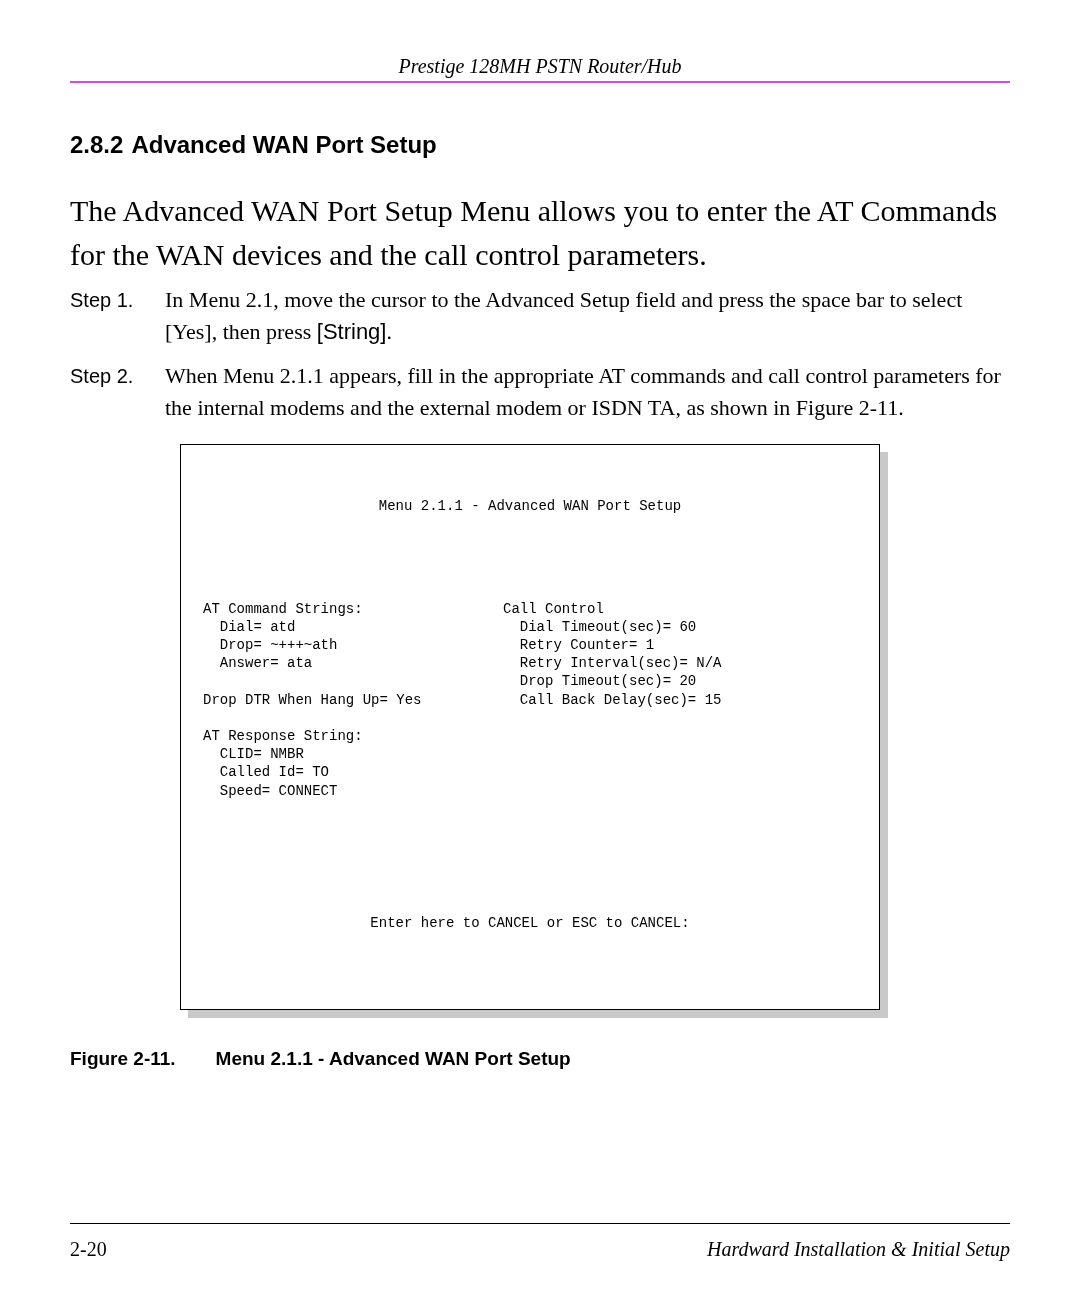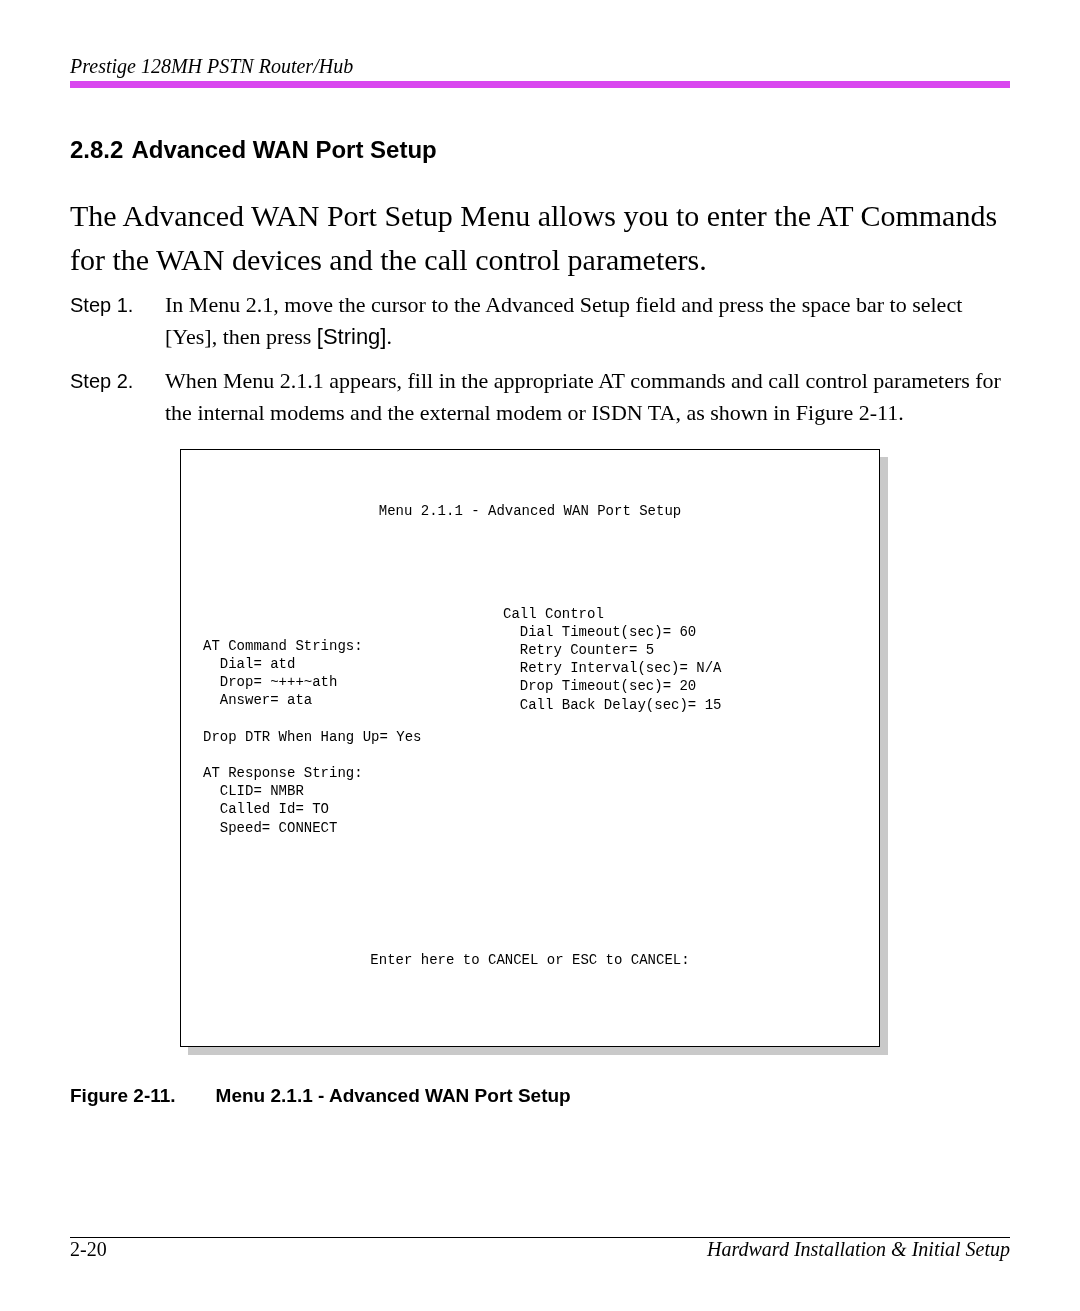--- a/index.html
+++ b/index.html
@@ -13,22 +13,23 @@
     width: 1080px;
     height: 1311px;
     box-sizing: border-box;
     padding: 55px 70px 40px 70px;
     position: relative;
   }
   .header-line {
     font-style: italic;
     font-size: 20px;
     padding-bottom: 3px;
-    border-bottom: 7px solid #d946ef;
+    border-bottom: 2px solid #d946ef;
     margin-bottom: 48px;
+    text-align: center;
   }
   .section-heading {
     font-family: Arial, Helvetica, sans-serif;
     font-weight: bold;
     font-size: 24px;
     margin-bottom: 30px;
   }
   .sec-num {
     margin-right: 8px;
   }
@@ -84,21 +85,20 @@
   }
   .terminal-title {
     text-align: center;
     margin-bottom: 30px;
   }
   .term-cols {
     display: flex;
   }
   .term-col-left {
     flex: 0 0 300px;
-    margin-top: 32px;
   }
   .term-col-right {
     flex: 1;
   }
   .term-footer {
     text-align: center;
     margin-top: 60px;
   }
   .figure-caption {
     font-family: Arial, Helvetica, sans-serif;
@@ -108,20 +108,21 @@
   }
   .fig-label {
     margin-right: 40px;
   }
   .footer {
     position: absolute;
     left: 70px;
     right: 70px;
     bottom: 50px;
     border-top: 1.5px solid #000;
+    padding-top: 14px;
     font-size: 20px;
     display: flex;
     justify-content: space-between;
   }
   .footer-right {
     font-style: italic;
   }
 </style>
 </head>
 <body>
@@ -162,21 +163,21 @@
 <span>  Answer= ata</span>
 <span></span>
 <span>Drop DTR When Hang Up= Yes</span>
 
 <span>AT Response String:</span>
 <span>  CLID= NMBR</span>
 <span>  Called Id= TO</span>
 <span>  Speed= CONNECT</span></div>
         <div class="term-col-right"><span>Call Control</span>
 <span>  Dial Timeout(sec)= 60</span>
-<span>  Retry Counter= 5</span>
+<span>  Retry Counter= 1</span>
 <span>  Retry Interval(sec)= N/A</span>
 <span>  Drop Timeout(sec)= 20</span>
 <span>  Call Back Delay(sec)= 15</span></div>
       </div>
 
       <div class="term-footer">Enter here to CANCEL or ESC to CANCEL:</div>
     </div>
   </div>
 
   <div class="figure-caption">

